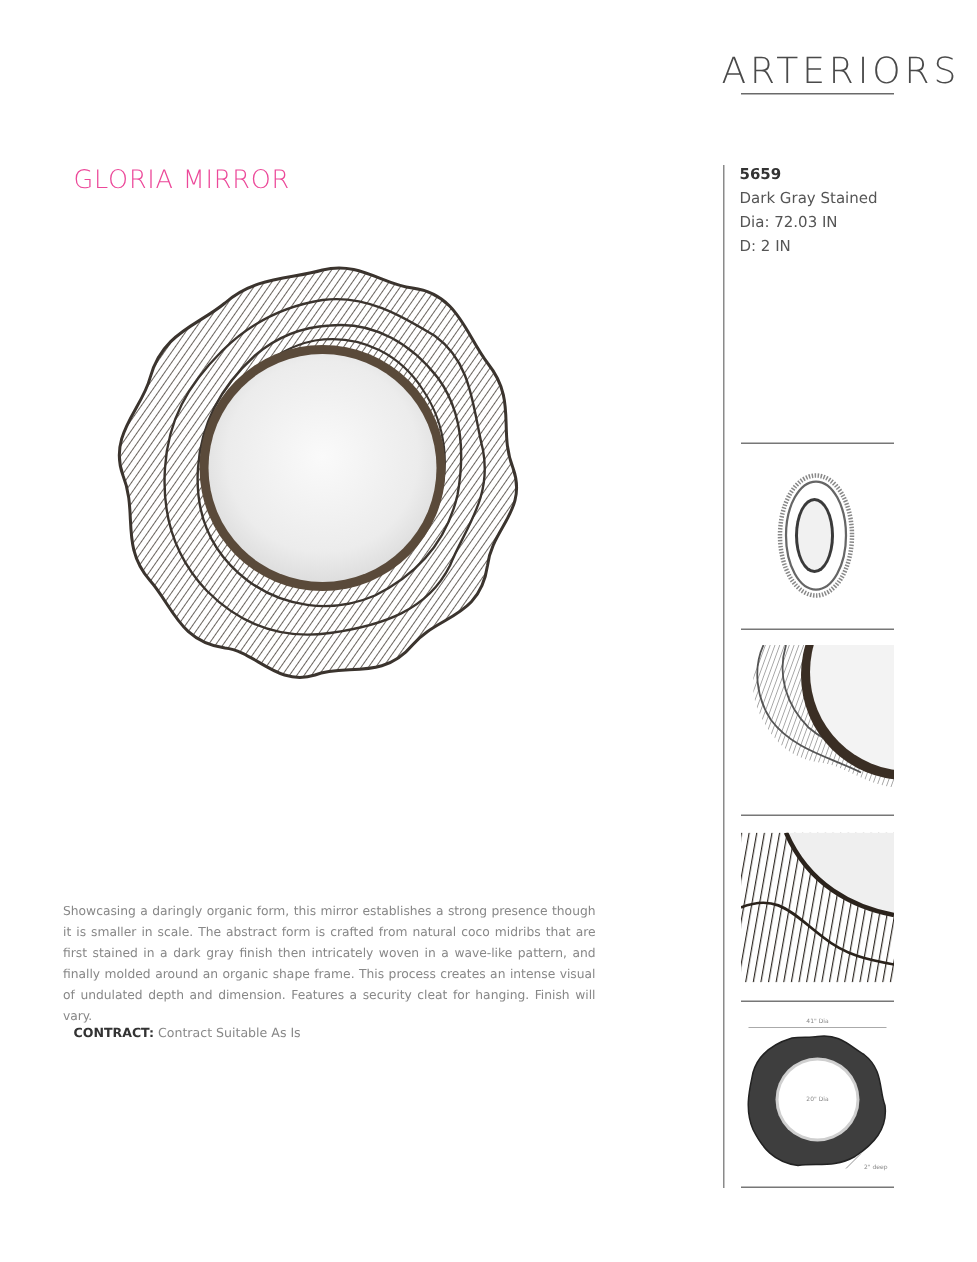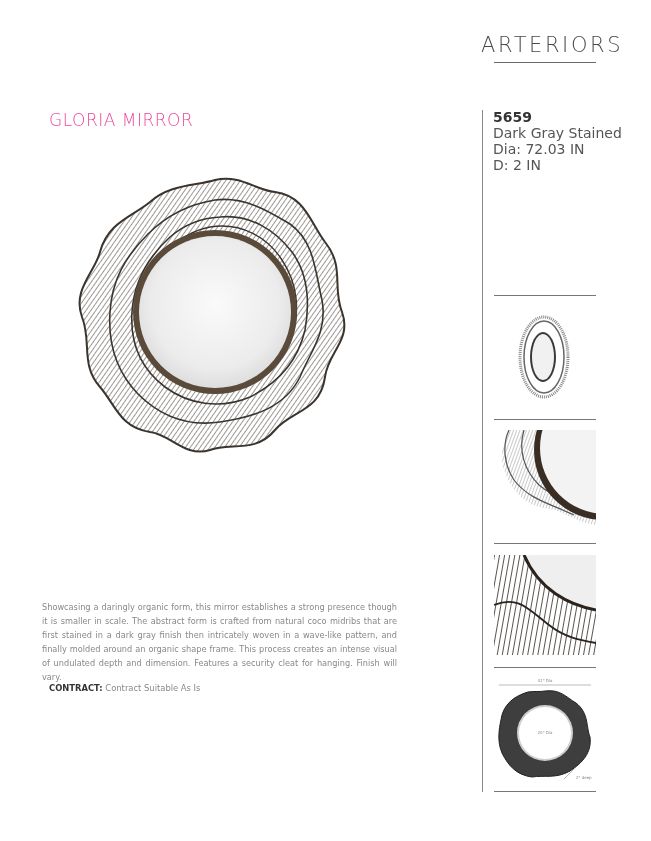--- a/index.html
+++ b/index.html
@@ -3,38 +3,38 @@
   <meta charset="utf-8">
   <style>
     html, body { margin: 0; padding: 0; background: #ffffff; }
     body {
       width: 651px; height: 841px; position: relative; overflow: hidden;
       font-family: "DejaVu Sans", "Liberation Sans", sans-serif;
       color: #555;
     }
     .brand {
       position: absolute; left: 481px; top: 33px;
-      font-size: 21px; letter-spacing: 2.6px; color: #4a4a4a;
+      font-size: 24px; letter-spacing: 2.6px; color: #4a4a4a;
       font-weight: 300;
       font-family: "DejaVu Sans", sans-serif;
     }
     .brand-rule {
       position: absolute; left: 494px; top: 62px; width: 102px; height: 1px; background: #6a6a6a;
     }
     .title {
       position: absolute; left: 49px; top: 110px;
       font-size: 17px; letter-spacing: 0.5px; color: #ec4899; font-weight: 300;
       font-family: "DejaVu Sans", sans-serif;
     }
     .vline {
       position: absolute; left: 482px; top: 110px; width: 1px; height: 682px; background: #8a8a8a;
     }
     .specs {
       position: absolute; left: 493px; top: 109px;
-      font-size: 14px; line-height: 16px; color: #555;
+      font-size: 10px; line-height: 16px; color: #555;
       font-family: "DejaVu Sans", sans-serif;
     }
     .specs .sku { font-weight: bold; color: #333; }
     .hrule { position: absolute; left: 494px; width: 102px; height: 1px; background: #777; }
 
     .main-image { position: absolute; left: 70px; top: 172px; width: 290px; height: 285px; }
 
     .thumb { position: absolute; left: 494px; width: 102px; overflow: hidden; }
 
     .description {

